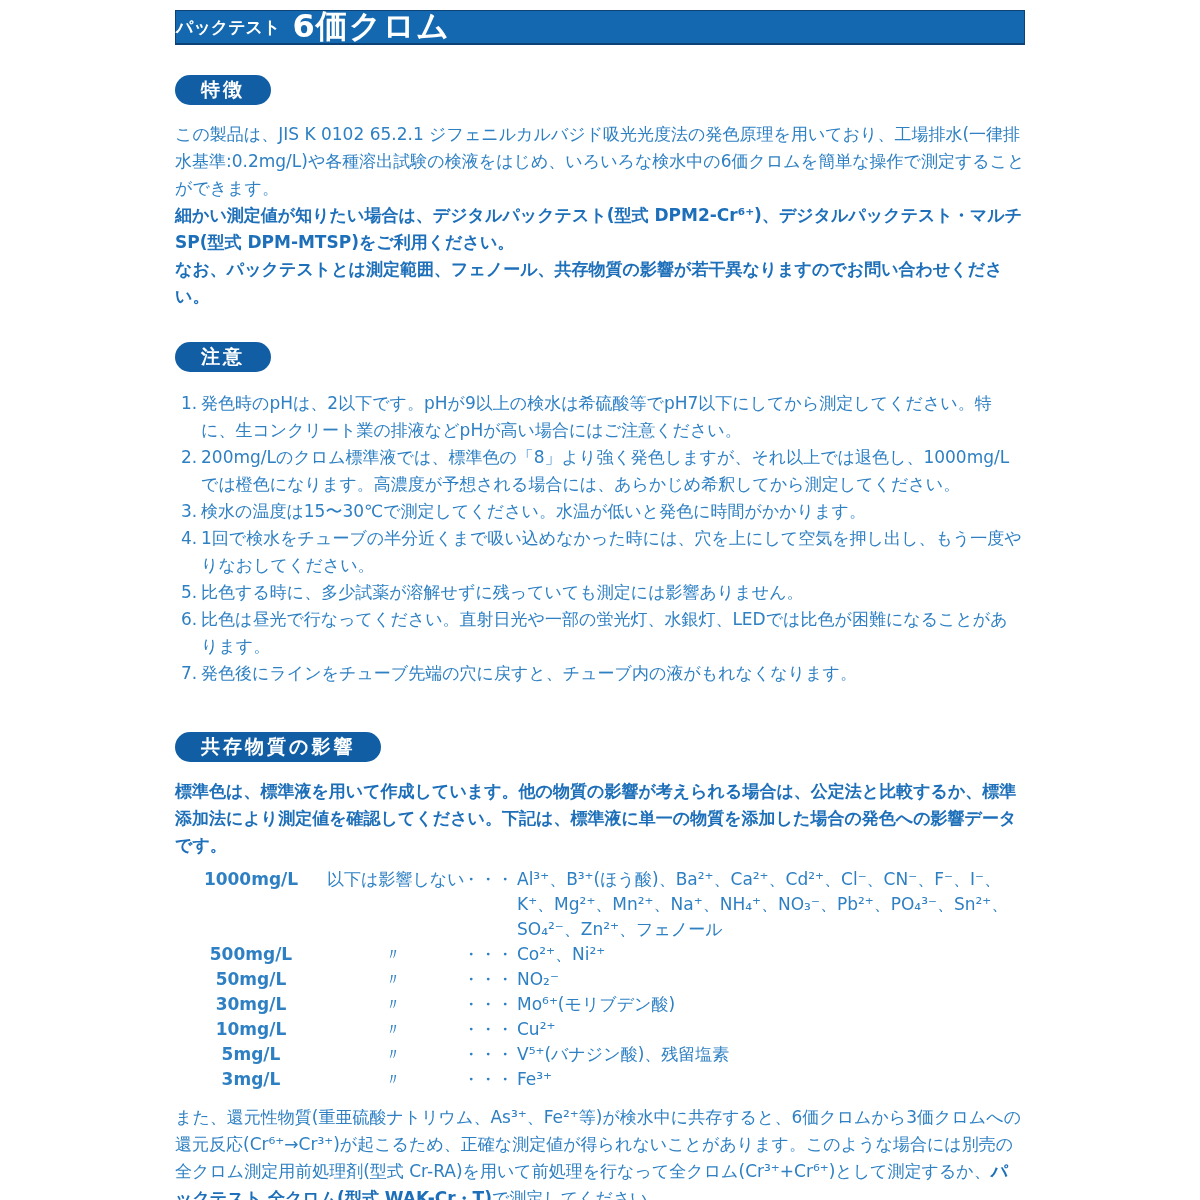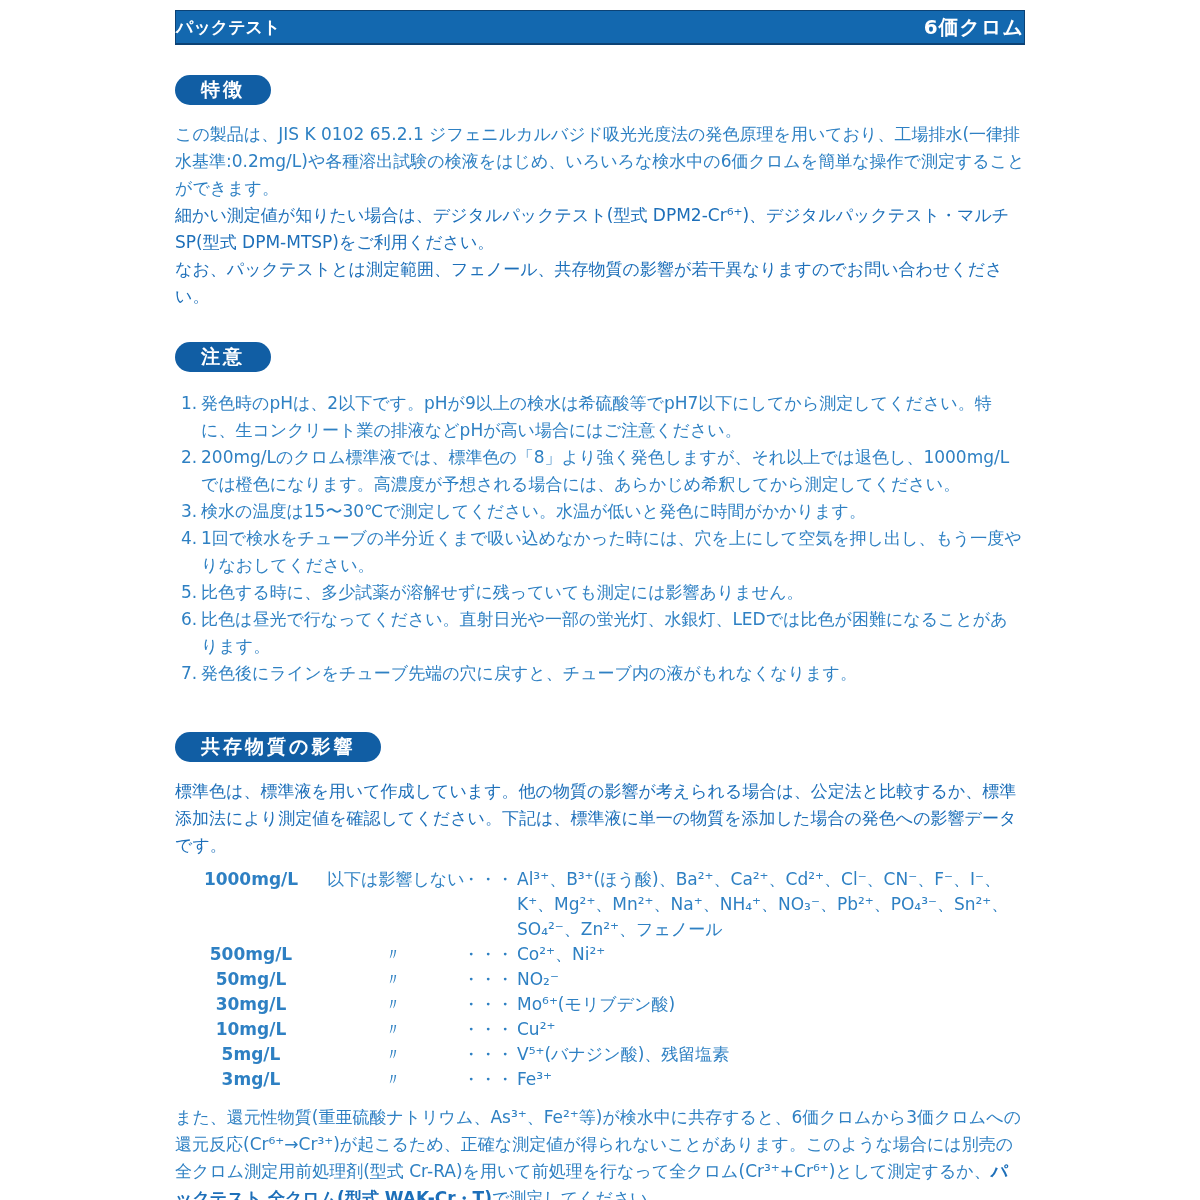--- a/index.html
+++ b/index.html
@@ -11,25 +11,25 @@
   }
   .content { width:850px; margin:0 auto; }
 
   
   .title-bar {
     margin-top:10px; height:35px;
     background:#1368af;
     border:1px solid #0c4275;
     border-bottom-width:2px;
     box-sizing:border-box;
-    display:flex; align-items:center; justify-content:space-between; gap:12px;
+    display:flex; align-items:center; justify-content:flex-start; gap:12px;
     color:#ffffff;
   }
   .title-prefix { font-size:17px; font-weight:bold; }
-  .title-main  { font-size:20px; font-weight:bold; letter-spacing:1px; }
+  .title-main  { font-size:32px; font-weight:bold; letter-spacing:1px; }
 
   
   .pill {
     display:inline-block;
     background:#115ea4; color:#ffffff;
     font-size:19px; font-weight:bold; letter-spacing:3px;
     padding:3px 26px 5px 26px;
     border-radius:17px;
     line-height:22px;
   }
@@ -37,21 +37,21 @@
   .sec-features { margin-top:30px; }
   .sec-cautions { margin-top:32px; }
   .sec-inter    { margin-top:45px; }
 
   .para-block { margin-top:16px; }
   .para {
     margin:0;
     font-size:17px; line-height:27px;
     color:#2e80c3;
   }
-  .para.bold { font-weight:normal; color:#1d6fb9; }
+  .para.bold { font-weight:bold; color:#1d6fb9; }
 
   
   .num-list { margin-top:18px; }
   .num-item { display:flex; font-size:17px; line-height:27px; color:#2e80c3; }
   .num-item .num { flex:0 0 26px; text-align:left; padding-left:6px; box-sizing:border-box; }
   .num-item .txt { flex:1; }
 
   
   .inter-intro { margin-top:16px; }
   .inter-table { margin-top:8px; font-size:17px; line-height:25px; color:#2e80c3; }

